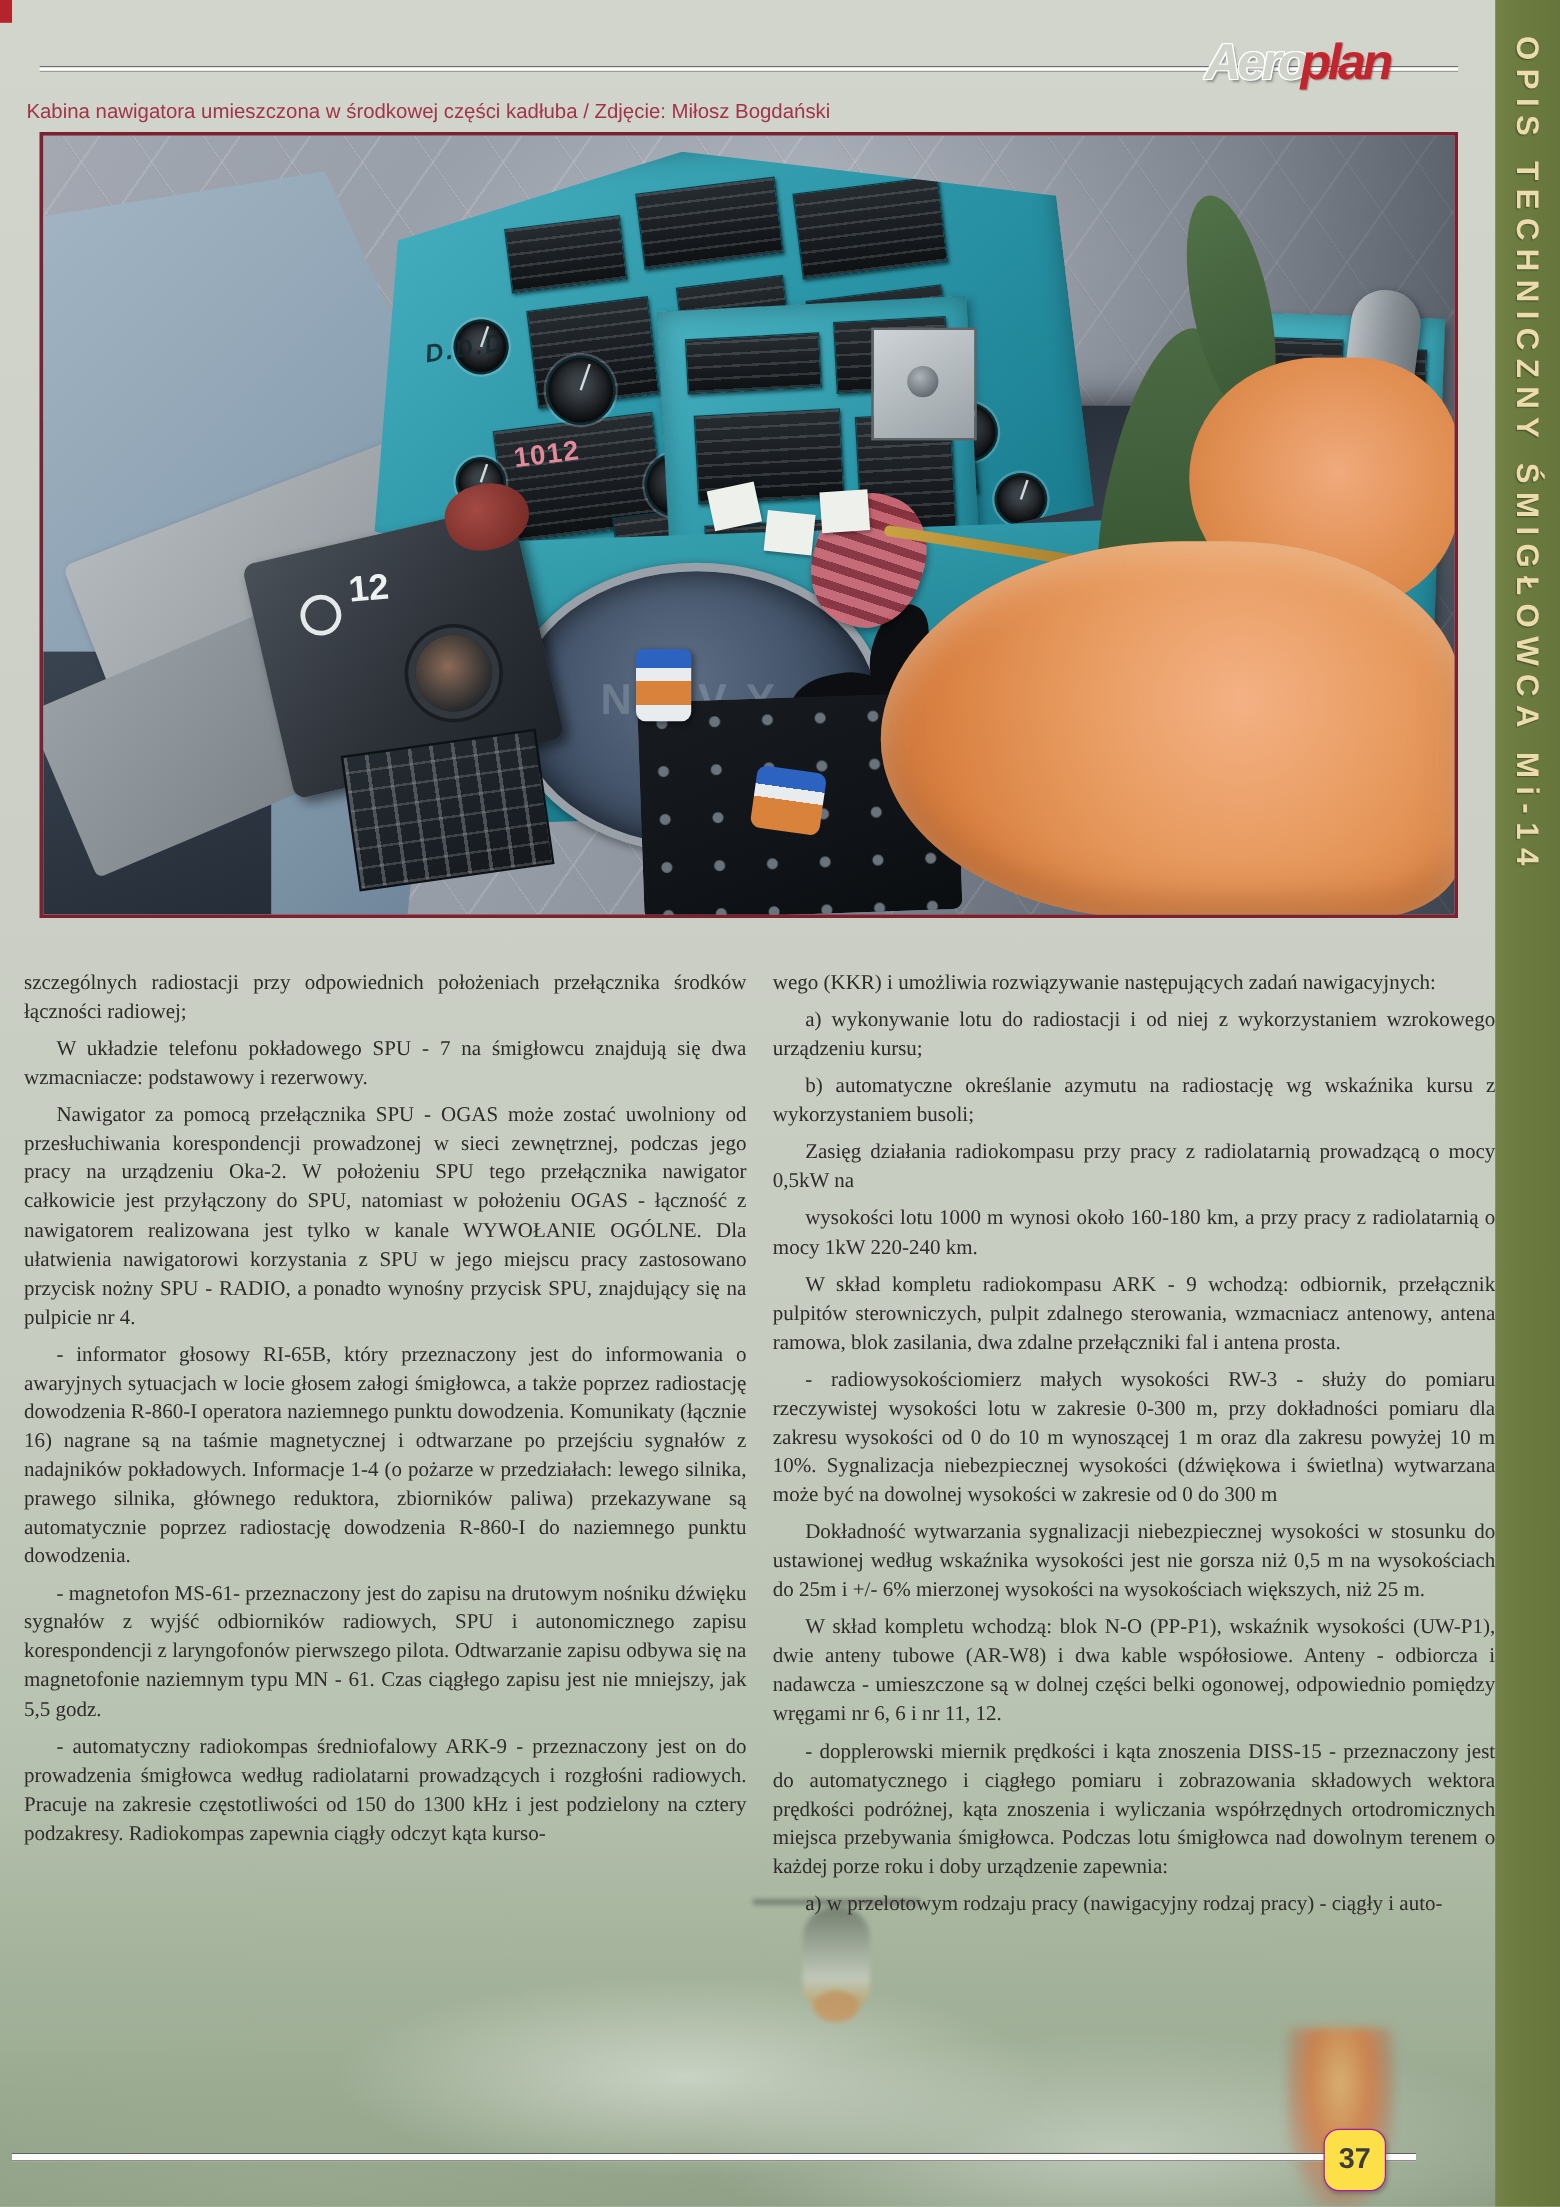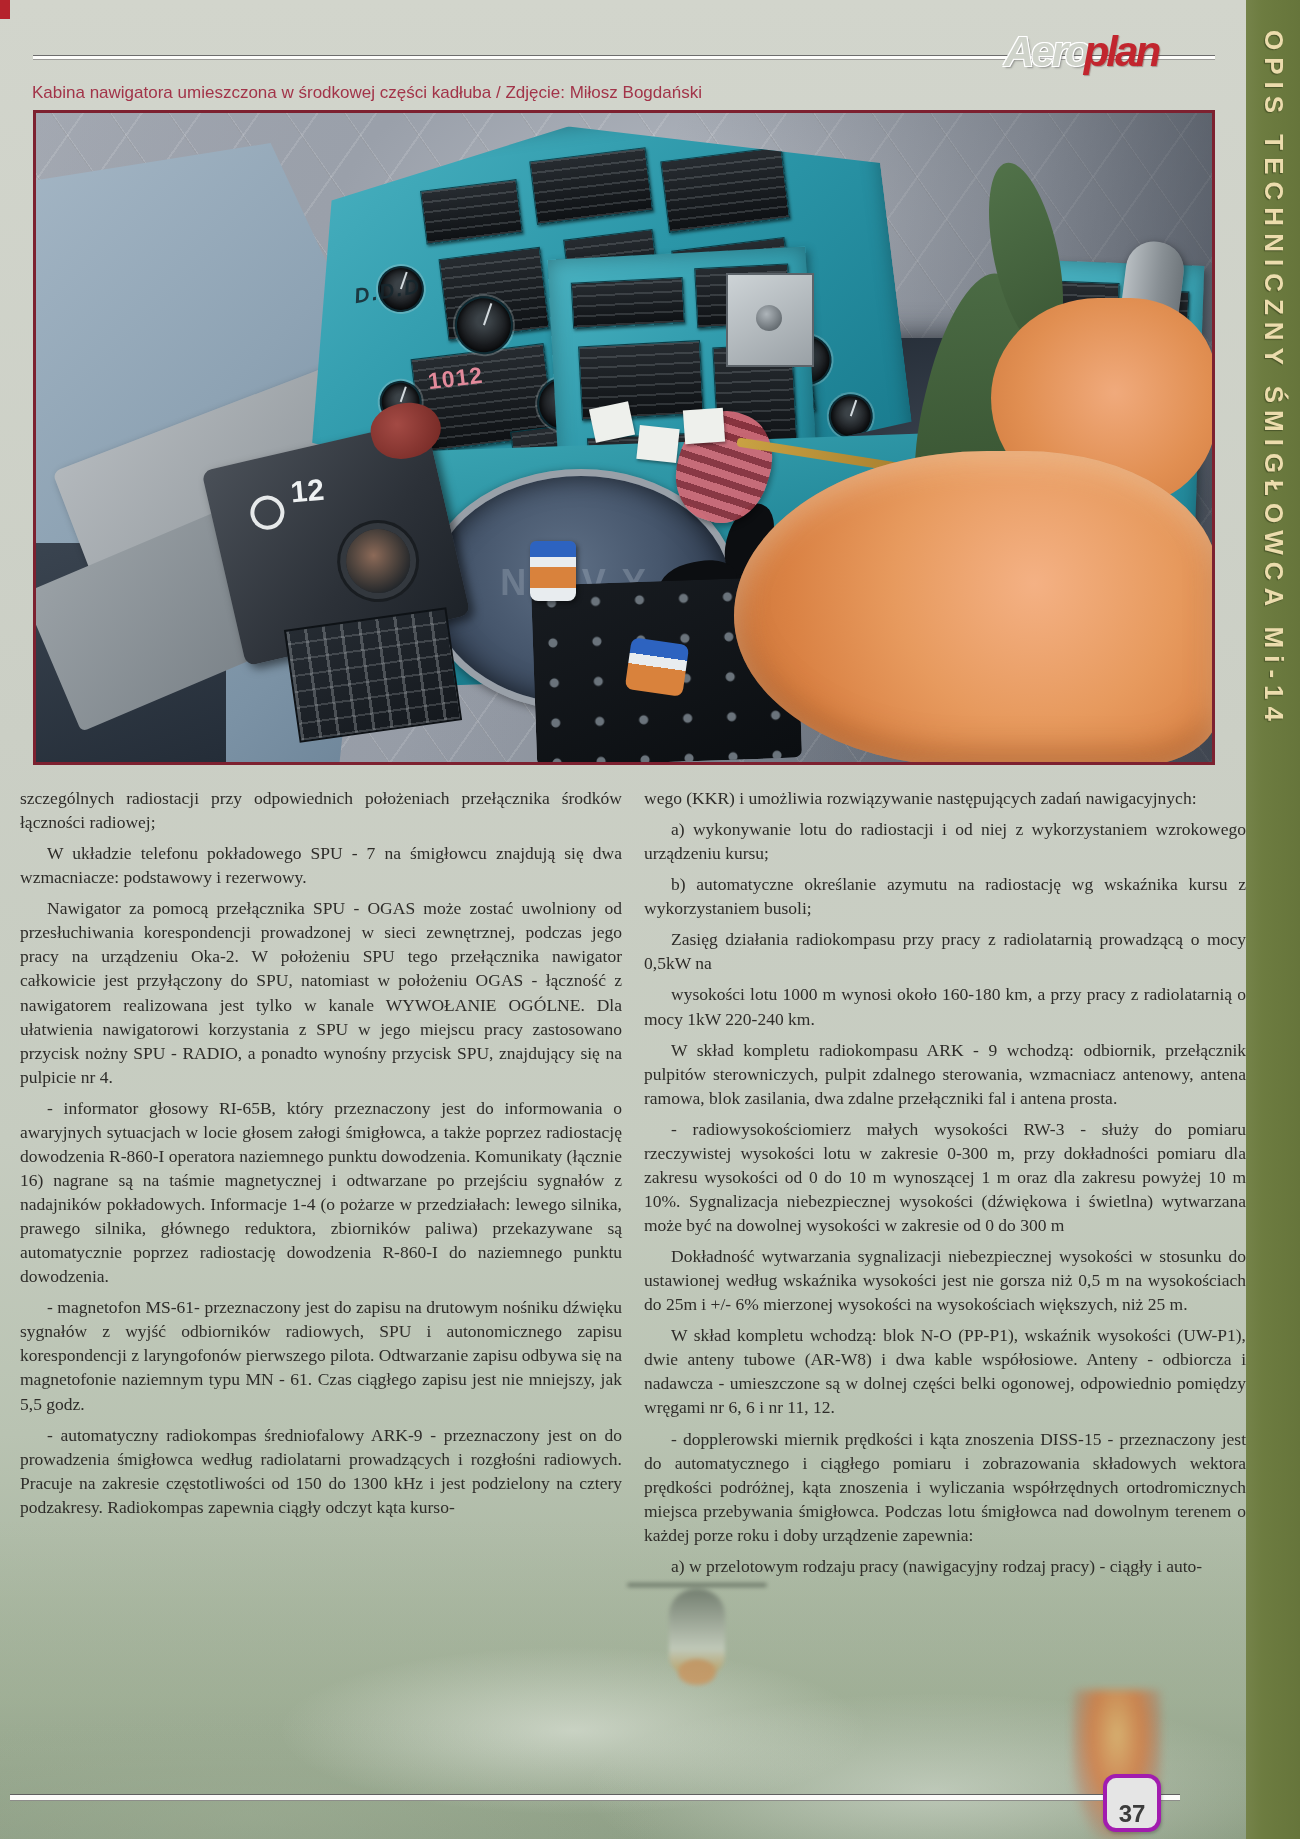--- a/index.html
+++ b/index.html
@@ -22,21 +22,21 @@
   .flare{left:1072px;top:1690px;width:90px;height:150px;filter:blur(4px);opacity:.65;
     background:radial-gradient(ellipse at 50% 30%, #f2b05a 0%, #e06a28 40%, rgba(200,70,30,.4) 65%, rgba(200,70,30,0) 80%);}
 
   
   .corner-mark{left:0;top:0;width:10px;height:19px;background:#b5232c;}
   .rule-top{left:33px;top:55px;width:1182px;height:3px;background:#fdfdfb;border-top:1px solid #6d6d6d;border-bottom:1px solid #9b9b98;}
   .logo{left:1004px;top:31px;font-family:Liberation Sans, sans-serif;font-style:italic;font-weight:bold;
         font-size:42px;letter-spacing:-3px;line-height:1;white-space:nowrap;}
   .logo .lg1{color:#cfd3ca;text-shadow:-1px -1px 0 #fff,1px -1px 0 #fff,-1px 1px 0 #fff,1px 1px 0 #fff,2px 2px 2px rgba(90,90,90,.55);}
   .logo .lg2{color:#c2252e;text-shadow:1px 1px 1px rgba(80,20,20,.35);margin-left:-4px;}
-  .caption{left:32px;top:83px;width:1100px;font-family:"Liberation Sans",sans-serif;font-size:17px;color:#a23449;}
+  .caption{left:22px;top:83px;width:1100px;font-family:"Liberation Sans",sans-serif;font-size:17px;color:#a23449;}
 
   
   .sidebar{left:1246px;top:0;width:54px;height:1839px;background:linear-gradient(90deg,#75834a 0%,#6d7c40 30%,#66753b 100%);}
   .sidebar-title{position:absolute;left:50%;top:30px;transform:translateX(-50%);
      writing-mode:vertical-rl;font-family:"Liberation Sans",sans-serif;font-weight:bold;
      font-size:26px;letter-spacing:7px;color:#ecdcad;text-shadow:1px 1px 1px rgba(40,50,20,.5);white-space:nowrap;}
 
   
   .photo{left:33px;top:110px;width:1182px;height:655px;border:3px solid #7d2130;box-sizing:border-box;
          overflow:hidden;background:#8d939c;}
@@ -114,26 +114,26 @@
   .orange-top{left:955px;top:185px;width:225px;height:210px;
      background:radial-gradient(circle at 55% 45%, #f0aa7c 0%, #e18f52 55%, #cf783c 100%);border-radius:50% 40% 45% 55%;}
   .mark-ddd{left:318px;top:166px;color:#16262d;font-family:"Liberation Sans",sans-serif;font-weight:bold;font-style:italic;font-size:21px;transform:rotate(-9deg);opacity:.85;letter-spacing:2px;}
   .mark-1012{left:392px;top:252px;color:#e28a9b;font-family:"Liberation Sans",sans-serif;font-weight:bold;font-size:23px;transform:rotate(-7deg);letter-spacing:1px;}
 
   
   .columns{left:20px;top:786px;width:1226px;display:flex;gap:22px;
      font-size:17.5px;line-height:1.375;color:#2e2c29;text-align:justify;}
   .column{flex:1;}
   .column p{margin:0 0 7px 0;text-indent:27px;}
-  .column p:first-child{text-indent:0;}
+  .column p:first-child{text-indent:0;margin-top:20px;}
 
   
   .rule-bottom{left:10px;top:1794px;width:1170px;height:5px;background:#fcfcfa;border-top:1px solid #5f5f5f;border-bottom:1px solid #8d8d8a;}
-  .pagebox{left:1103px;top:1774px;width:50px;height:50px;background:#e5e5e5;border:4px solid #a21caf;border-radius:13px;
-     display:flex;align-items:flex-end;justify-content:center;
+  .pagebox{left:1103px;top:1774px;width:50px;height:50px;background:#fde047;border:1px solid #a21caf;border-radius:13px;
+     display:flex;align-items:center;justify-content:center;
      font-family:"Liberation Sans",sans-serif;font-weight:bold;font-size:24px;color:#3c3c3c;box-shadow:1px 2px 3px rgba(60,70,60,.35);}
 </style>
 </head>
 <body>
 
 <div class="abs sea-mist"></div>
 <div class="abs heli">
   <span class="rotor"></span>
   <span class="body"></span>
   <span class="nose"></span>

